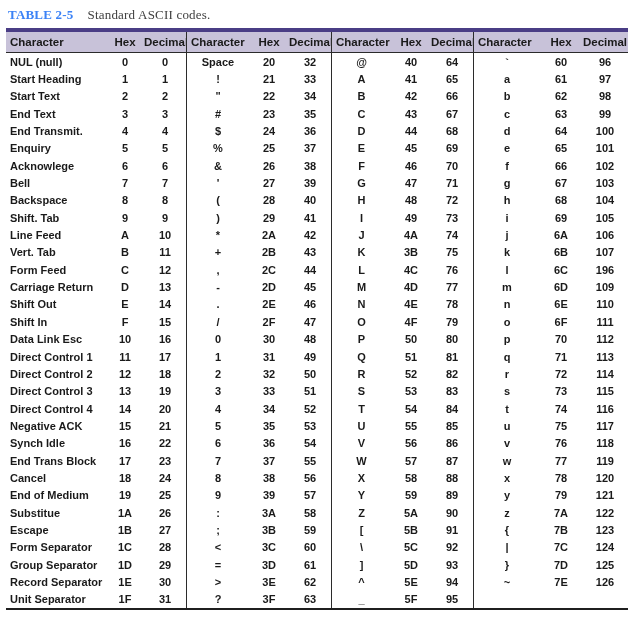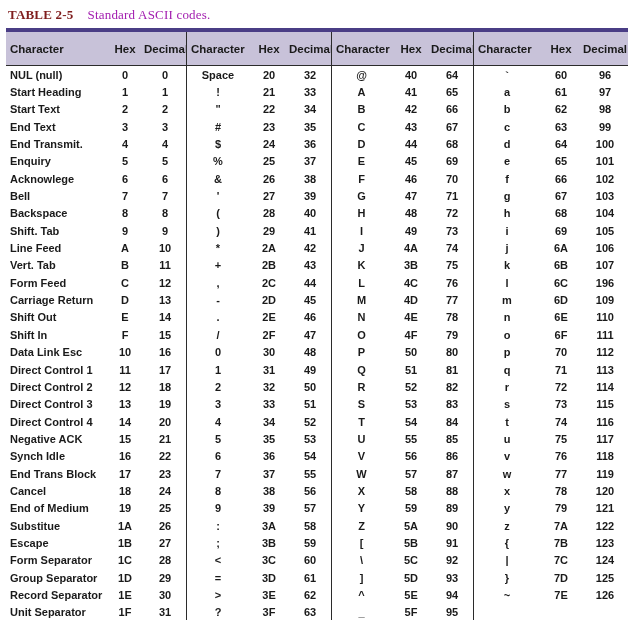--- a/index.html
+++ b/index.html
@@ -7,41 +7,41 @@
   body { font-family: "Liberation Sans", sans-serif; color: #1a1a1a; }
 
   .page { padding: 5px 4px 0 6px; }
 
   .table-title {
     font-family: "Liberation Serif", serif;
     font-size: 13px;
     margin: 2px 0 5px 2px;
     letter-spacing: 0.2px;
   }
-  .table-label { color: #7f1d1d; font-weight: bold; margin-right: 14px; }
-  .table-caption { color: #a21caf; }
+  .table-label { color: #3b82f6; font-weight: bold; margin-right: 14px; }
+  .table-caption { color: #404040; }
 
   .ascii-table {
     width: 622px;
     border-top: 4px solid #4a3d85;
     border-bottom: 2px solid #1f1f1f;
     display: flex;
     align-items: stretch;
   }
 
   .group { flex: 0 0 auto; }
   .g1 { width: 180px; }
   .g2 { width: 145px; border-left: 1px solid #2b2b2b; }
   .g3 { width: 142px; border-left: 1px solid #2b2b2b; }
   .g4 { width: 155px; border-left: 1px solid #2b2b2b; }
 
   .group-header {
     display: flex;
     align-items: center;
-    height: 34px;
+    height: 21px;
     background: #c8c2d9;
     border-bottom: 1px solid #2b2b2b;
     font-weight: bold;
     font-size: 11.5px;
   }
 
   .row {
     display: flex;
     align-items: center;
     height: 17.35px;

